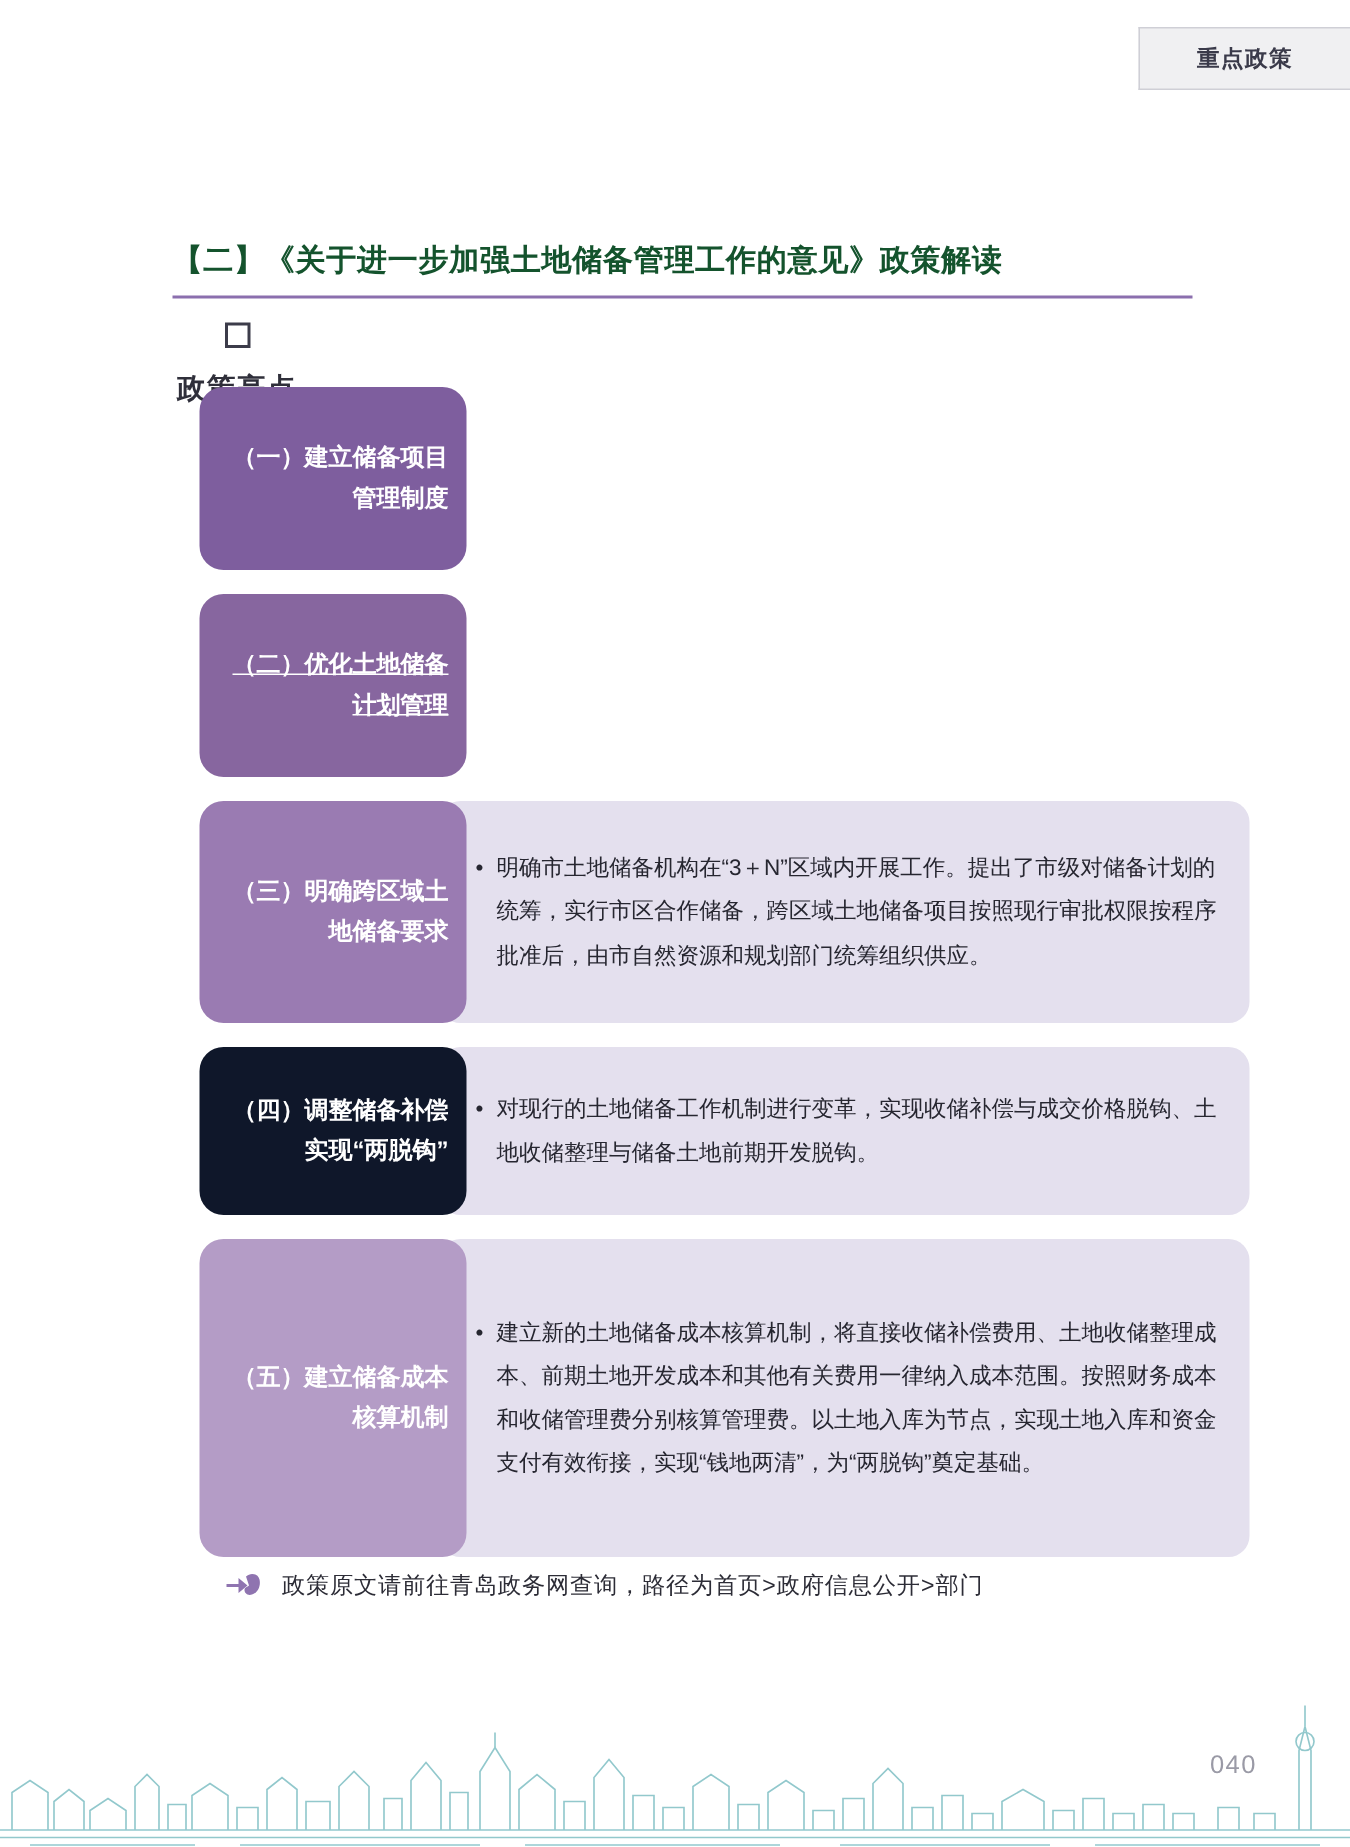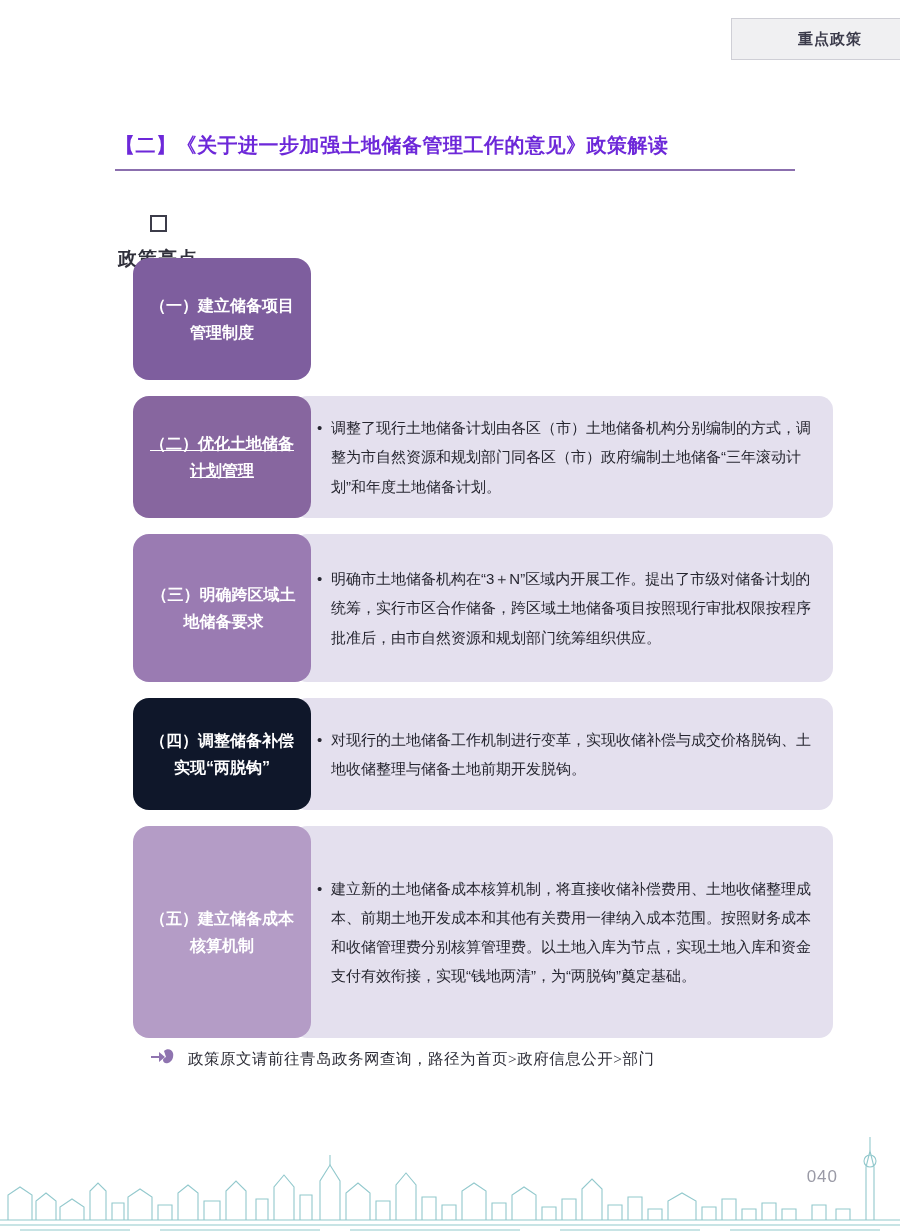--- a/index.html
+++ b/index.html
@@ -26,36 +26,36 @@
     border-left: 1px solid #cfcfd6;
     border-top: 1px solid #cfcfd6;
     border-bottom: 1px solid #cfcfd6;
     display: flex;
     align-items: center;
     justify-content: center;
     color: #3a3a4a;
     font-size: 15px;
     letter-spacing: 1px;
     font-weight: bold;
-    padding-left: 28px;
   }
 
   
   .title-block {
     position: absolute;
     top: 132px;
     left: 115px;
     width: 680px;
   }
   .title-text {
-    color: #6d28d9;
+    color: #14532d;
     font-size: 20px;
     font-weight: bold;
     letter-spacing: 0.5px;
     white-space: nowrap;
+    margin-top: 28px;
   }
   .title-rule {
     margin-top: 10px;
     height: 2px;
     background: #8b6fae;
     width: 680px;
   }
 
   
   .section-heading {
@@ -92,21 +92,21 @@
     margin-bottom: 16px;
     position: relative;
   }
   .row-label {
     width: 178px;
     flex: 0 0 178px;
     border-radius: 16px;
     display: flex;
     align-items: center;
     justify-content: center;
-    text-align: center;
+    text-align: right;
     color: #ffffff;
     font-size: 16px;
     font-weight: bold;
     line-height: 1.7;
     padding: 8px 12px;
     box-sizing: border-box;
     position: relative;
     z-index: 2;
   }
   .row-body {
@@ -147,21 +147,21 @@
     align-items: flex-start;
   }
   .hand-icon {
     flex: 0 0 auto;
     color: #8f74b0;
     font-size: 24px;
     line-height: 1;
     margin-top: 4px;
   }
   .footer-text {
-    font-family: Liberation Serif, serif;
+    font-family: Liberation Mono, monospace;
     font-size: 15.5px;
     line-height: 2.0;
     color: #2c2c36;
     letter-spacing: 0.5px;
   }
 
   
   .skyline {
     position: absolute;
     left: 0;
@@ -195,23 +195,20 @@
   <span class="sq-marker"></span>
   <span class="section-heading-text">政策亮点</span>
 </div>
 
 <div class="rows" id="rows-container">
     <div class="row" style="min-height: 122px;">
       <div class="row-label" style="background: rgb(126, 94, 158); min-height: 122px;">（一）建立储备项目管理制度</div>
     </div>
     <div class="row" style="min-height: 122px;">
       <div class="row-label" style="background: rgb(135, 102, 159); min-height: 122px; text-decoration: underline;">（二）优化土地储备计划管理</div>
-      <div class="row-body" style="min-height: 122px;">
-        <div class="row-body-inner">调整了现行土地储备计划由各区（市）土地储备机构分别编制的方式，调整为市自然资源和规划部门同各区（市）政府编制土地储备“三年滚动计划”和年度土地储备计划。</div>
-      </div>
     </div>
     <div class="row" style="min-height: 148px;">
       <div class="row-label" style="background: rgb(154, 123, 178); min-height: 148px; padding-left: 15px;">（三）明确跨区域土地储备要求</div>
       <div class="row-body" style="min-height: 148px;">
         <div class="row-body-inner">明确市土地储备机构在“3＋N”区域内开展工作。提出了市级对储备计划的统筹，实行市区合作储备，跨区域土地储备项目按照现行审批权限按程序批准后，由市自然资源和规划部门统筹组织供应。</div>
       </div>
     </div>
     <div class="row" style="min-height: 112px;">
       <div class="row-label" style="background: #0f172a; min-height: 112px;">（四）调整储备补偿实现“两脱钩”</div>
       <div class="row-body" style="min-height: 112px;">

